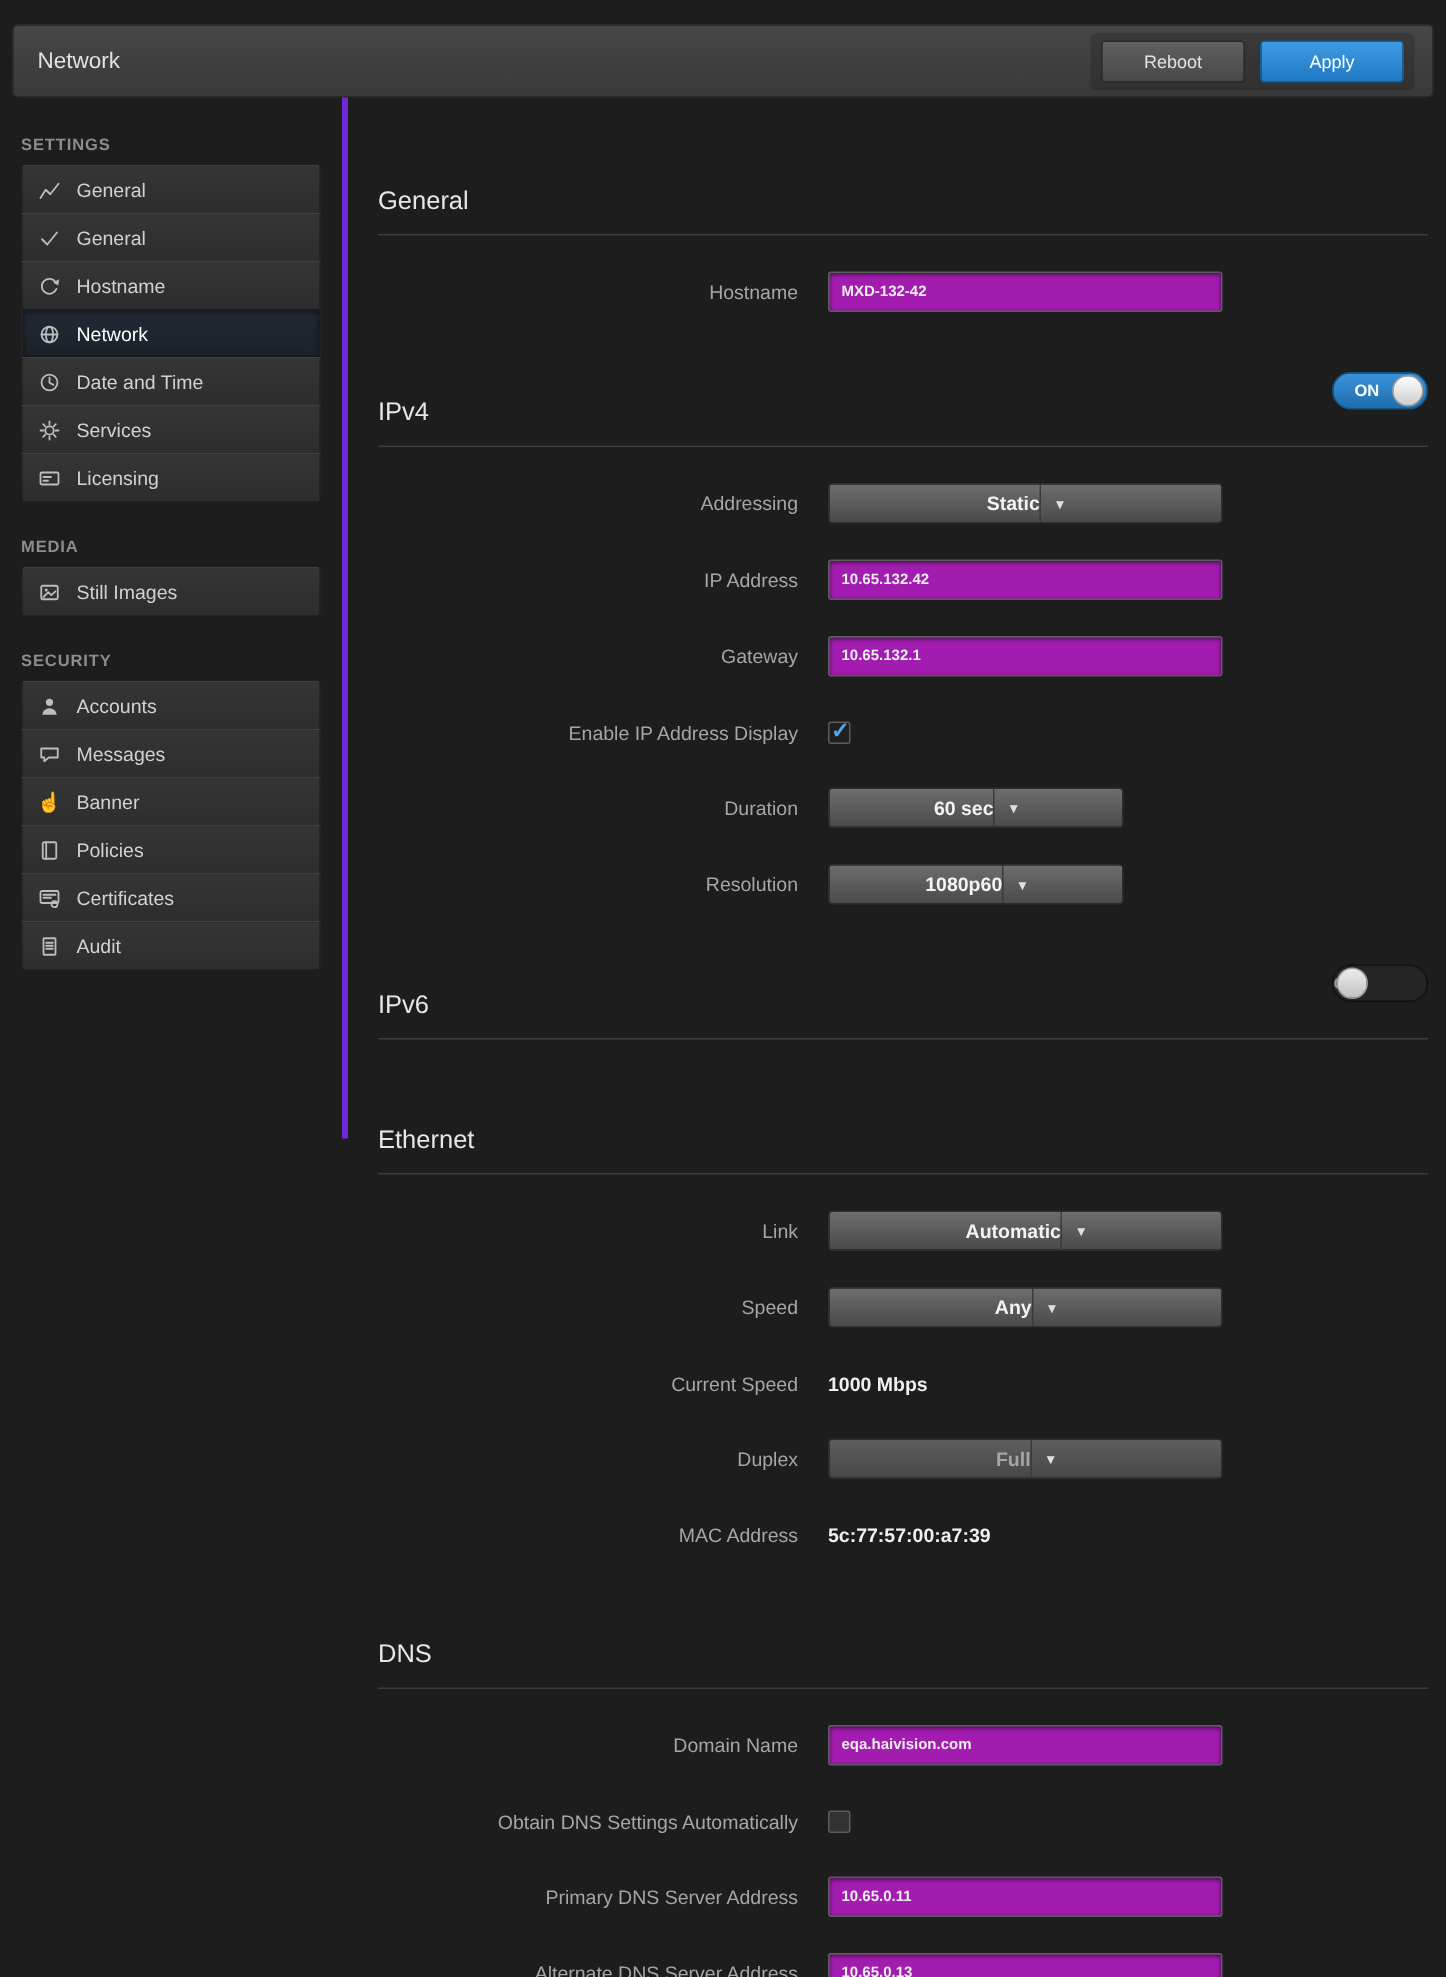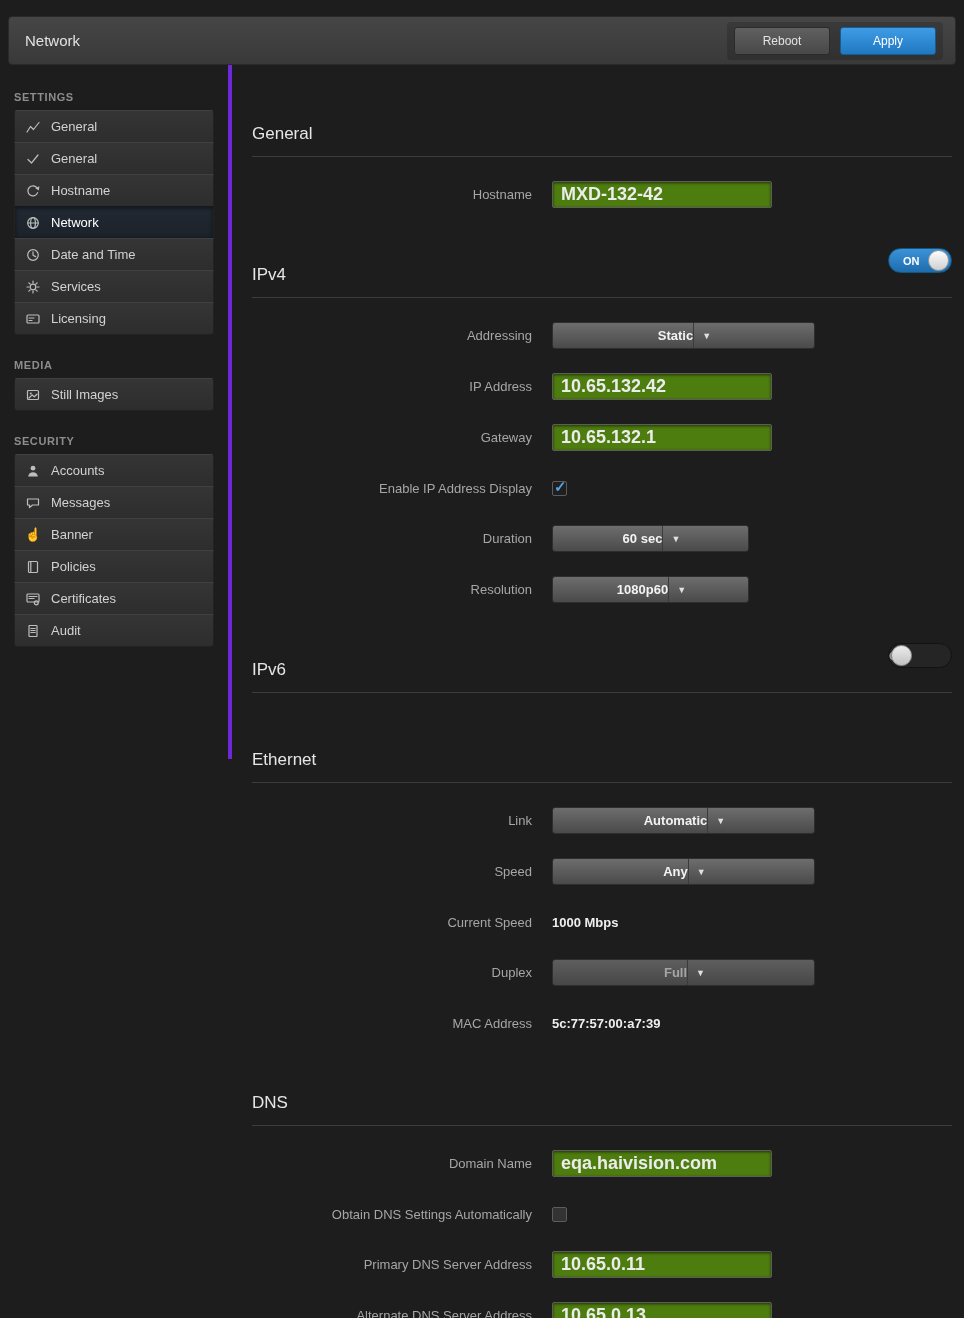--- a/index.html
+++ b/index.html
@@ -87,23 +87,23 @@
   }
   .section-head.spaced { margin-top: 20px; }
   .section-title { font-size: 17px; color: #e6e6e6; margin-top: 29px; }
   
   .row { display: flex; align-items: center; margin-bottom: 24px; min-height: 26px; }
   .lbl {
     width: 300px; flex: 0 0 300px; text-align: right; padding-right: 20px;
     color: #a6a6a6; font-size: 13px;
   }
   .tinput {
-    width: 220px; height: 27px;
-    background: #4d7c0f; border: 1px solid #5c5c5c; border-radius: 2px;
-    color: #ececec; font-size: 18px; font-weight: bold; padding: 0 8px;
+    width: 263px; height: 27px;
+    background: #a21caf; border: 1px solid #5c5c5c; border-radius: 2px;
+    color: #ececec; font-size: 10px; font-weight: bold; padding: 0 8px;
     box-shadow: inset 0 1px 3px rgba(0,0,0,.6);
     font-family: "Liberation Sans", sans-serif;
   }
   .dd {
     width: 263px; height: 27px; border-radius: 3px;
     background: linear-gradient(#6d6d6d, #4a4a4a);
     border: 1px solid #2e2e2e;
     display: flex; align-items: center; justify-content: center;
     padding-left: 10px; cursor: pointer;
     color: #f3f3f3; font-size: 13px; font-weight: bold;

